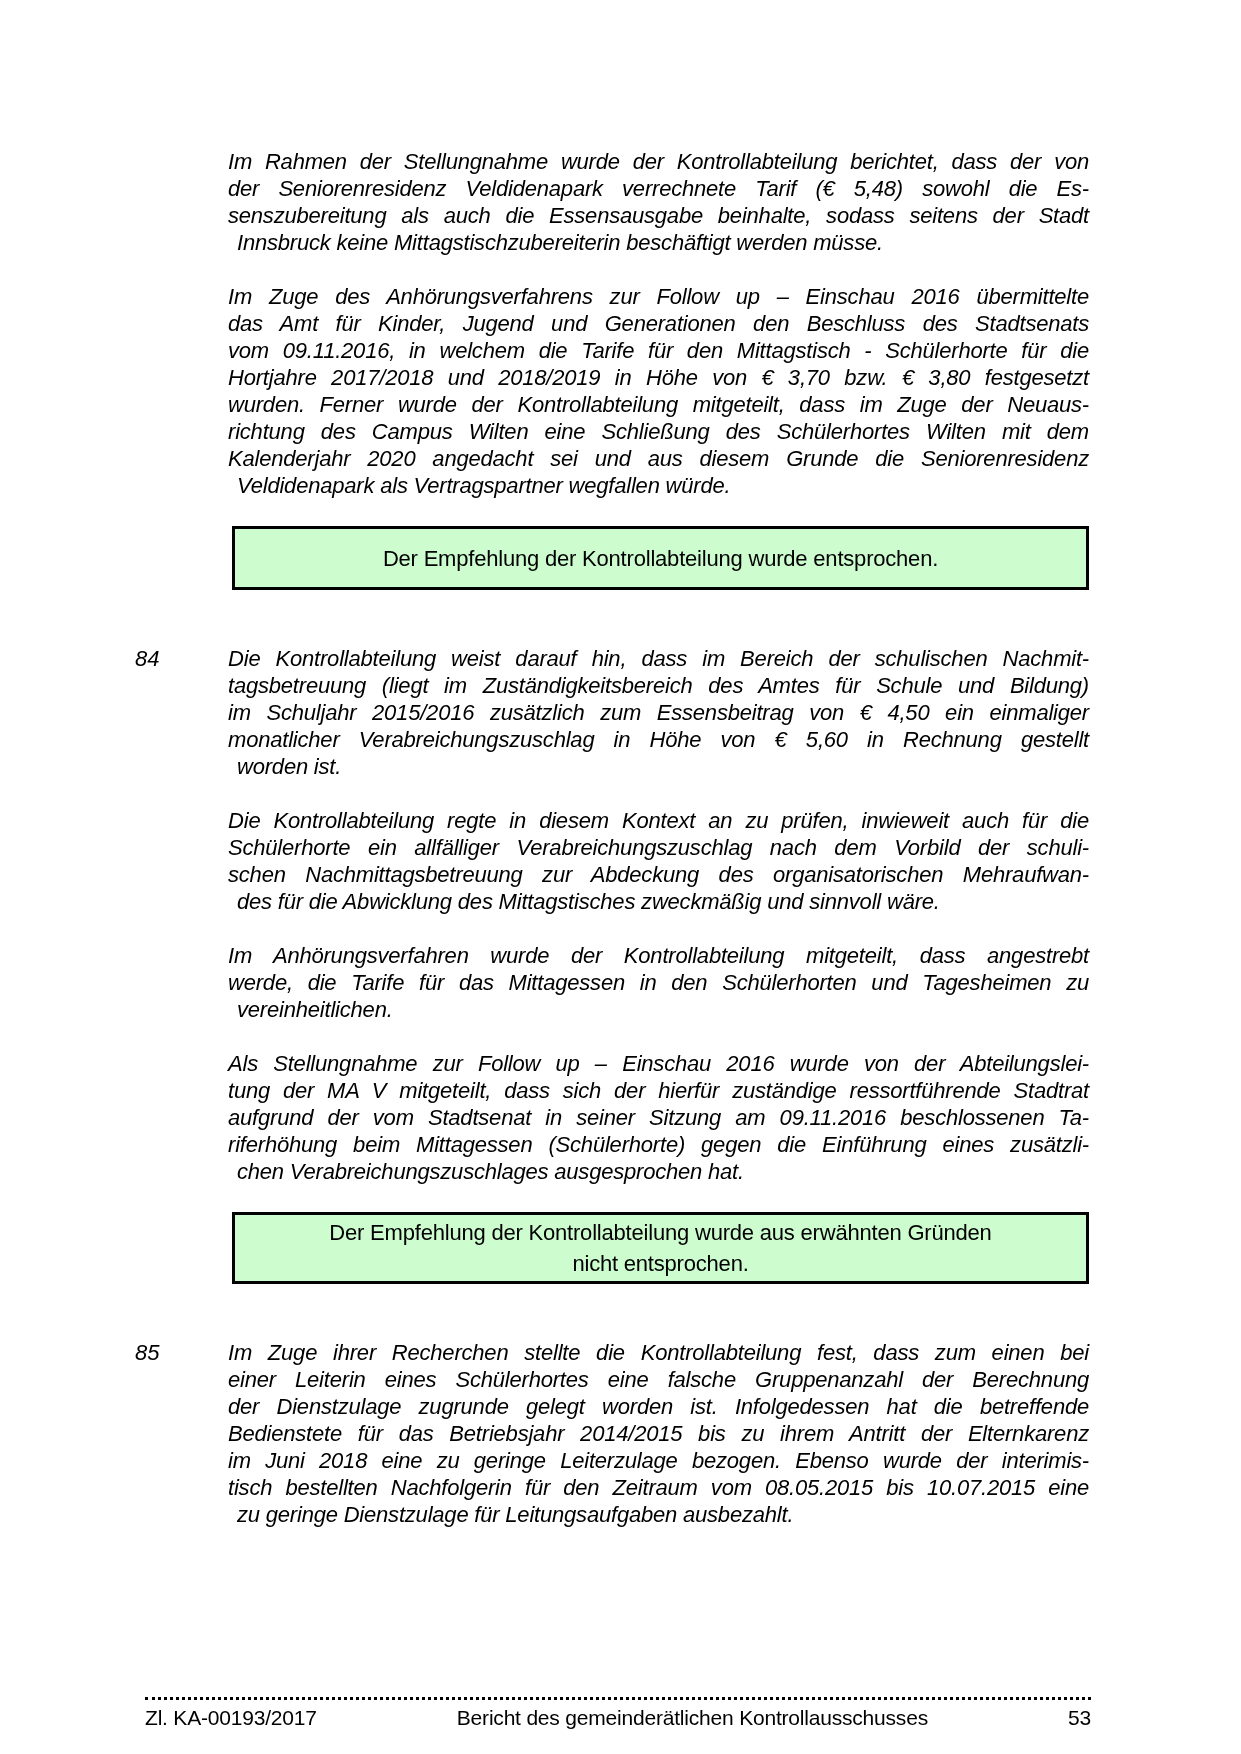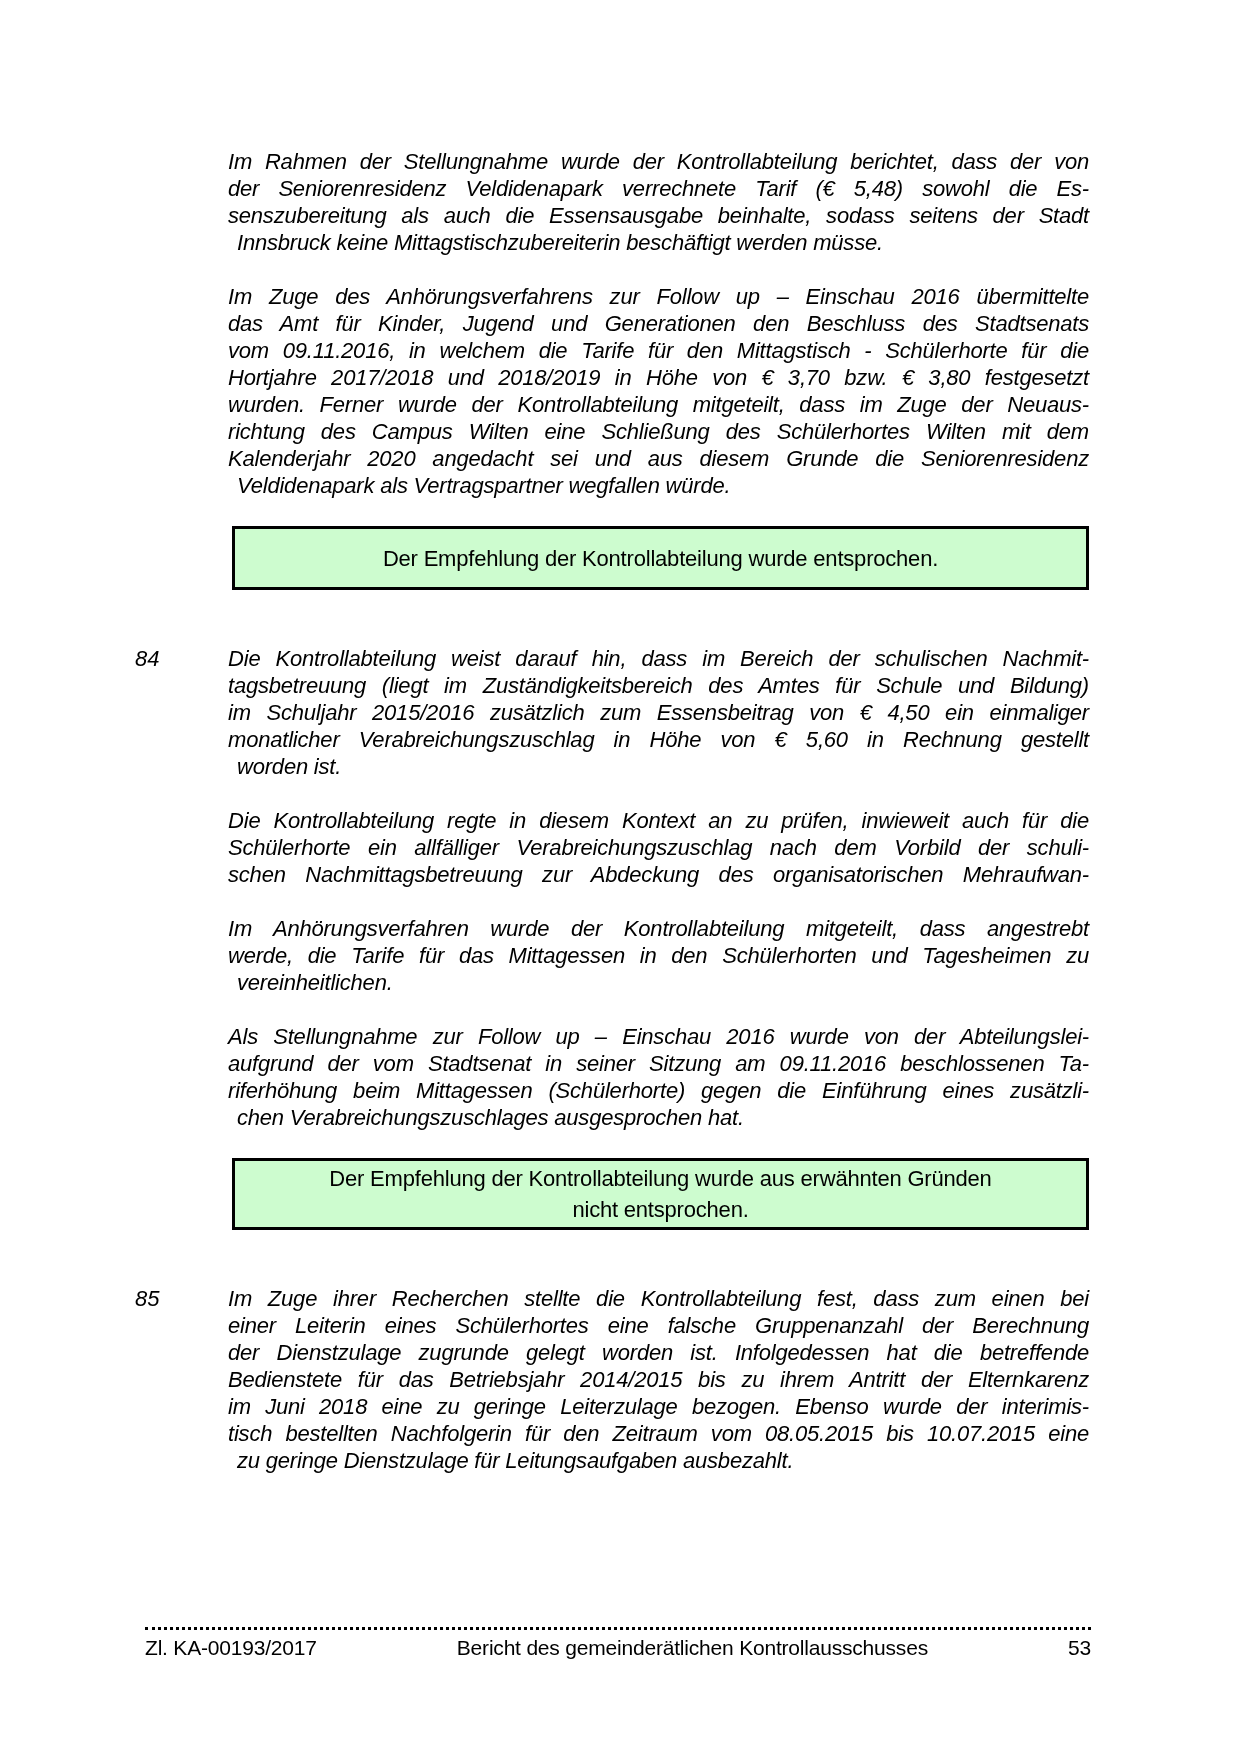--- a/index.html
+++ b/index.html
@@ -57,21 +57,21 @@
     justify-content: center;
     align-items: center;
     text-align: center;
     font-size: 22px;
     line-height: 31px;
     letter-spacing: -0.2px;
   }
   .footer {
     position: absolute;
     left: 145px;
-    top: 1627px;
+    top: 1697px;
     width: 946px;
   }
   .dotted-rule {
     border-top: 3px dotted #000000;
     height: 0;
   }
   .footer-row {
     display: flex;
     justify-content: space-between;
     align-items: baseline;
@@ -117,28 +117,30 @@
         <div class="jline">Die Kontrollabteilung weist darauf hin, dass im Bereich der schulischen Nachmit-</div>
         <div class="jline">tagsbetreuung (liegt im Zuständigkeitsbereich des Amtes für Schule und Bildung)</div>
         <div class="jline">im Schuljahr 2015/2016 zusätzlich zum Essensbeitrag von € 4,50 ein einmaliger</div>
         <div class="jline">monatlicher Verabreichungszuschlag in Höhe von € 5,60 in Rechnung gestellt</div>
         <div class="jline last">worden ist.</div>
       </div>
       <div class="para">
         <div class="jline">Die Kontrollabteilung regte in diesem Kontext an zu prüfen, inwieweit auch für die</div>
         <div class="jline">Schülerhorte ein allfälliger Verabreichungszuschlag nach dem Vorbild der schuli-</div>
         <div class="jline">schen Nachmittagsbetreuung zur Abdeckung des organisatorischen Mehraufwan-</div>
+        <div class="jline last">des für die Abwicklung des Mittagstisches zweckmäßig und sinnvoll wäre.</div>
       </div>
       <div class="para">
         <div class="jline">Im Anhörungsverfahren wurde der Kontrollabteilung mitgeteilt, dass angestrebt</div>
         <div class="jline">werde, die Tarife für das Mittagessen in den Schülerhorten und Tagesheimen zu</div>
         <div class="jline last">vereinheitlichen.</div>
       </div>
       <div class="para">
         <div class="jline">Als Stellungnahme zur Follow up – Einschau 2016 wurde von der Abteilungslei-</div>
+        <div class="jline">tung der MA V mitgeteilt, dass sich der hierfür zuständige ressortführende Stadtrat</div>
         <div class="jline">aufgrund der vom Stadtsenat in seiner Sitzung am 09.11.2016 beschlossenen Ta-</div>
         <div class="jline">riferhöhung beim Mittagessen (Schülerhorte) gegen die Einführung eines zusätzli-</div>
         <div class="jline last">chen Verabreichungszuschlages ausgesprochen hat.</div>
       </div>
       <div class="rec-box" style="height: 72px; background: rgb(205, 252, 207); border-color: rgb(0, 0, 0);">
         <div>Der Empfehlung der Kontrollabteilung wurde aus erwähnten Gründen</div>
         <div>nicht entsprochen.</div>
       </div>
       <div class="para">
         <span class="num">85</span>

